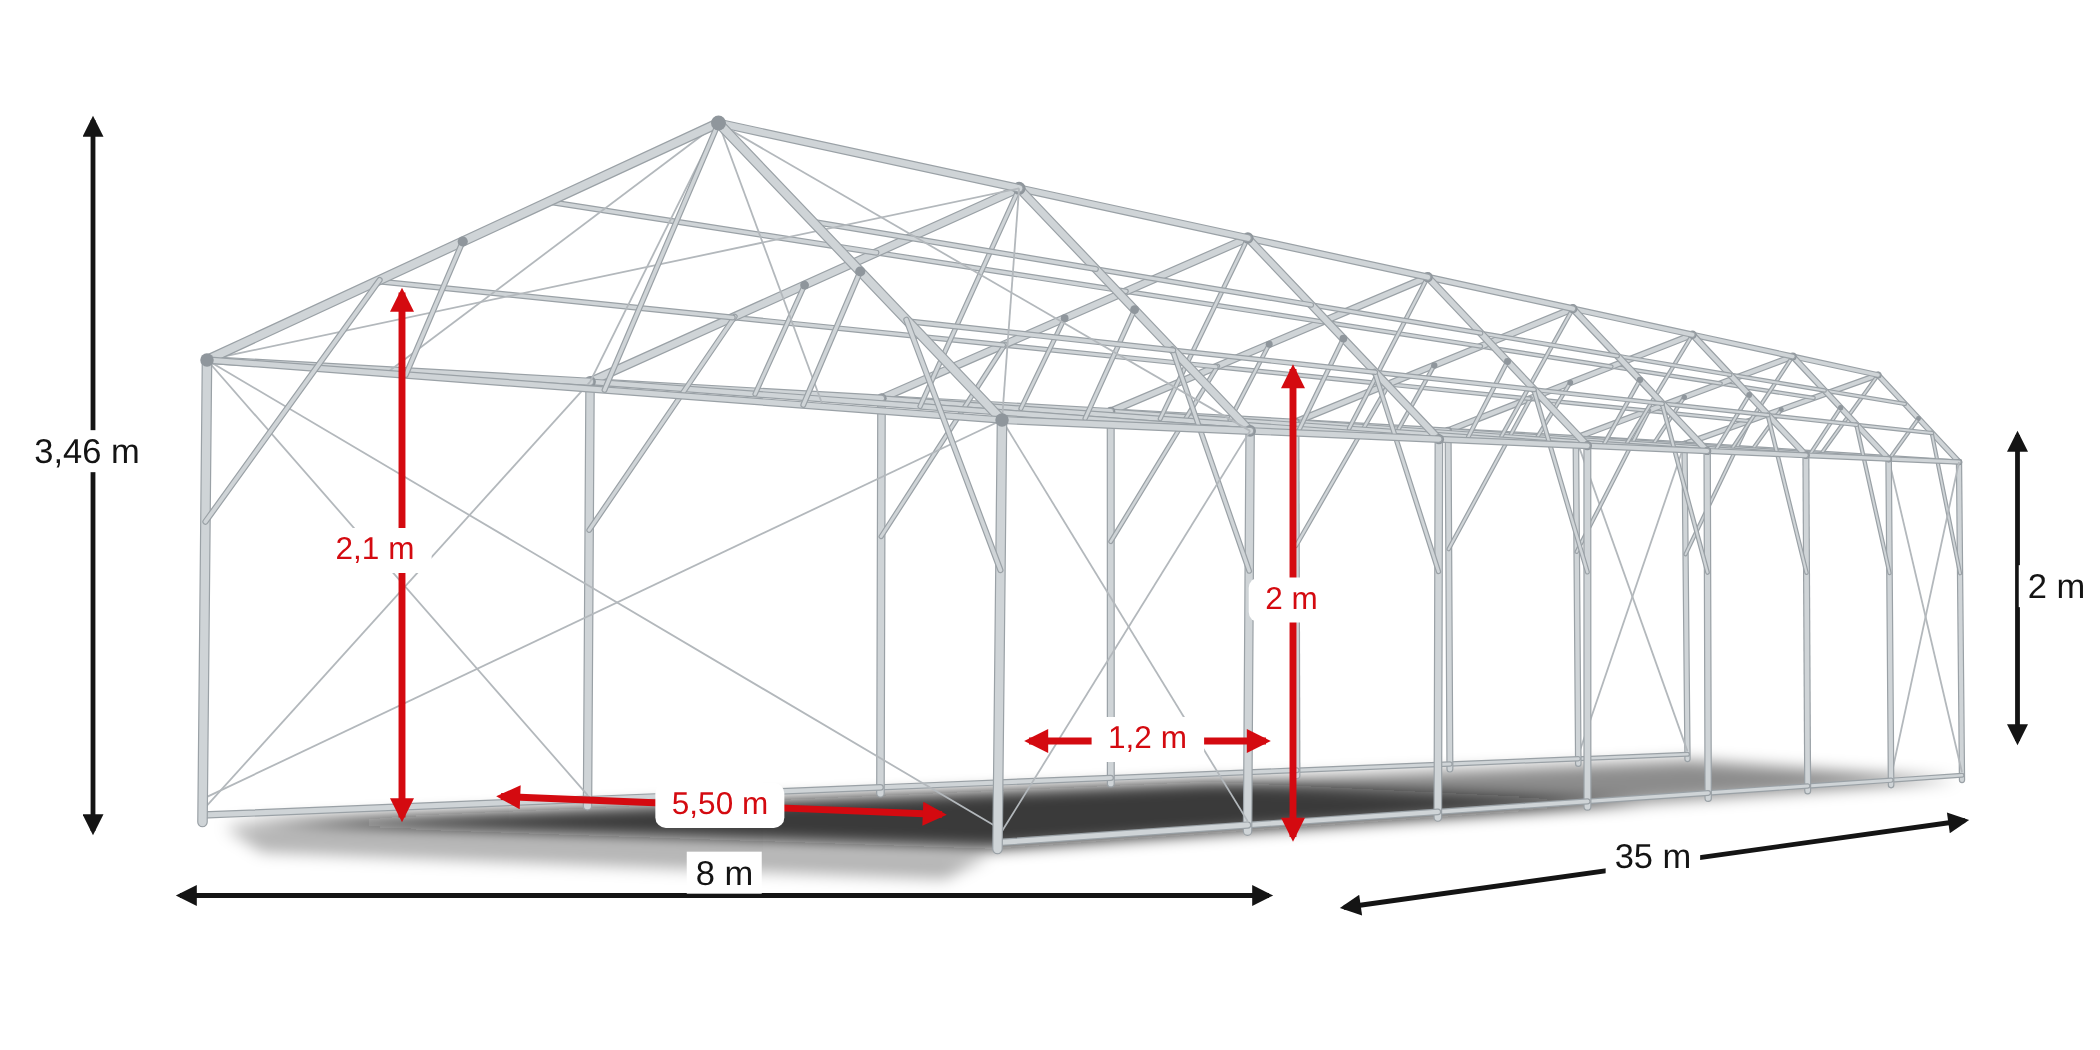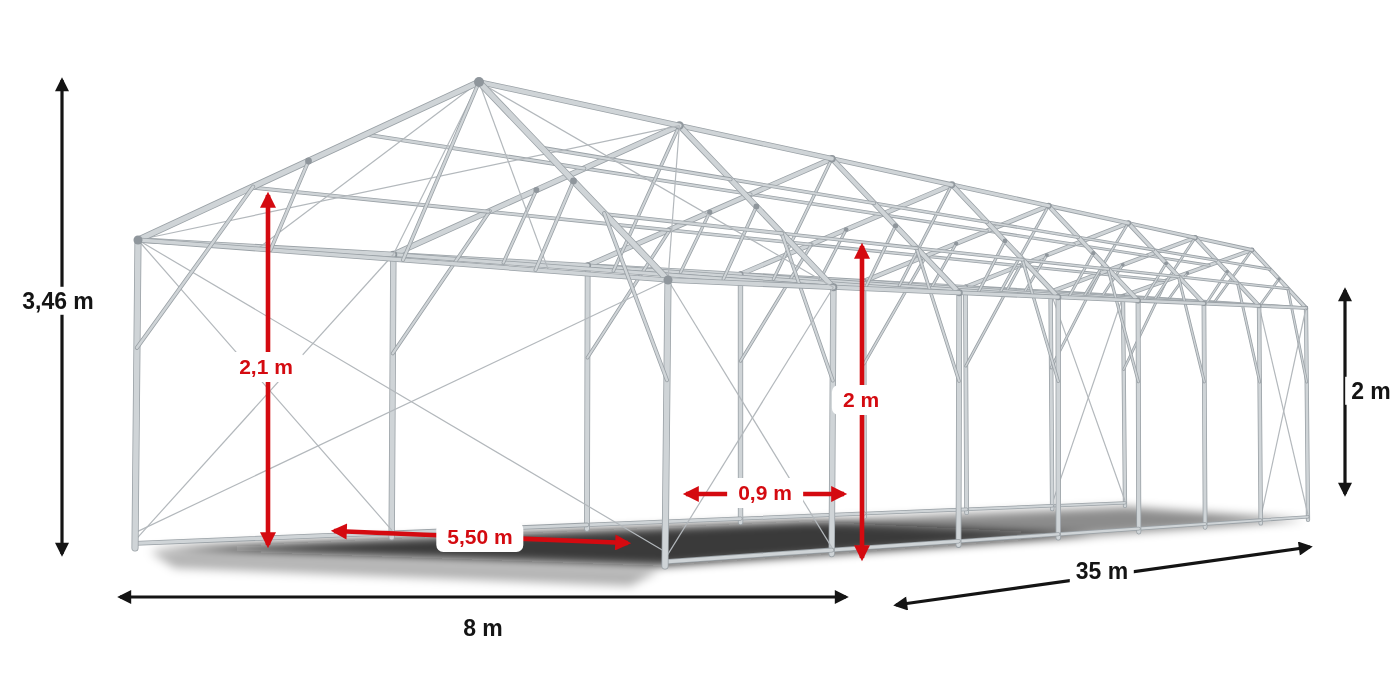--- a/index.html
+++ b/index.html
@@ -2,21 +2,21 @@
 <html style="--red: #d40a10;"><head>
 <meta charset="utf-8">
 <style>
   *{margin:0;padding:0;box-sizing:border-box}
   html,body{background:#fff}
   body{width:1400px;height:700px;overflow:hidden;font-family:"Liberation Sans",sans-serif}
   .scene{position:relative;width:1400px;height:700px;background:#fff}
   svg.layer{position:absolute;left:0;top:0;width:1400px;height:700px}
   .dim-label{
     position:absolute;transform:translate(-50%,-50%);
-    font-weight:bold;font-size:23px;color:#141414;background:#fff;
+    font-weight:normal;font-size:23px;color:#141414;background:#fff;
     padding:1px 6px;white-space:nowrap;line-height:1.15;z-index:5
   }
   .dim-label.red{color:var(--red,#d40a10);font-size:21px;border-radius:7px;padding:3px 11px}
   .dim-line{stroke:#141414;stroke-width:3.2;fill:none}
   .dim-line.red{stroke:var(--red,#d40a10);stroke-width:4.6}
   #mb path{fill:#141414}
   #mr path{fill:var(--red,#d40a10)}
 </style>
 </head>
 <body>
@@ -391,20 +391,20 @@
     <line class="dim-line" x1="120" y1="597" x2="846" y2="597" marker-start="url(#mb)" marker-end="url(#mb)"></line>
     <line class="dim-line" x1="896" y1="605" x2="1310" y2="547" marker-start="url(#mb)" marker-end="url(#mb)"></line>
     <line class="dim-line" x1="1345" y1="290" x2="1345" y2="494" marker-start="url(#mb)" marker-end="url(#mb)"></line>
     <line class="dim-line red" x1="268" y1="195" x2="268" y2="545" marker-start="url(#mr)" marker-end="url(#mr)"></line>
     <line class="dim-line red" x1="862" y1="246" x2="862" y2="558" marker-start="url(#mr)" marker-end="url(#mr)"></line>
     <line class="dim-line red" x1="686" y1="494" x2="844" y2="494" marker-start="url(#mr)" marker-end="url(#mr)"></line>
     <line class="dim-line red" x1="334" y1="531" x2="628" y2="543" marker-start="url(#mr)" marker-end="url(#mr)"></line>
   </svg>
 
   <div class="dim-label" style="left:58px;top:301px">3,46 m</div>
-  <div class="dim-label" style="left:483px;top:628px">8 m</div>
+  <div class="dim-label" style="left:483px;top:582px">8 m</div>
   <div class="dim-label" style="left:1102px;top:571px">35 m</div>
   <div class="dim-label" style="left:1371px;top:391px">2 m</div>
-  <div class="dim-label red" style="left:266px;top:367px">2,1 m</div>
+  <div class="dim-label red" style="left:250px;top:367px">2,1 m</div>
   <div class="dim-label red" style="left:861px;top:400px">2 m</div>
-  <div class="dim-label red" style="left:765px;top:493px">0,9 m</div>
+  <div class="dim-label red" style="left:765px;top:493px">1,2 m</div>
   <div class="dim-label red" style="left:480px;top:537px">5,50 m</div>
 </div>
 
 </body></html>

